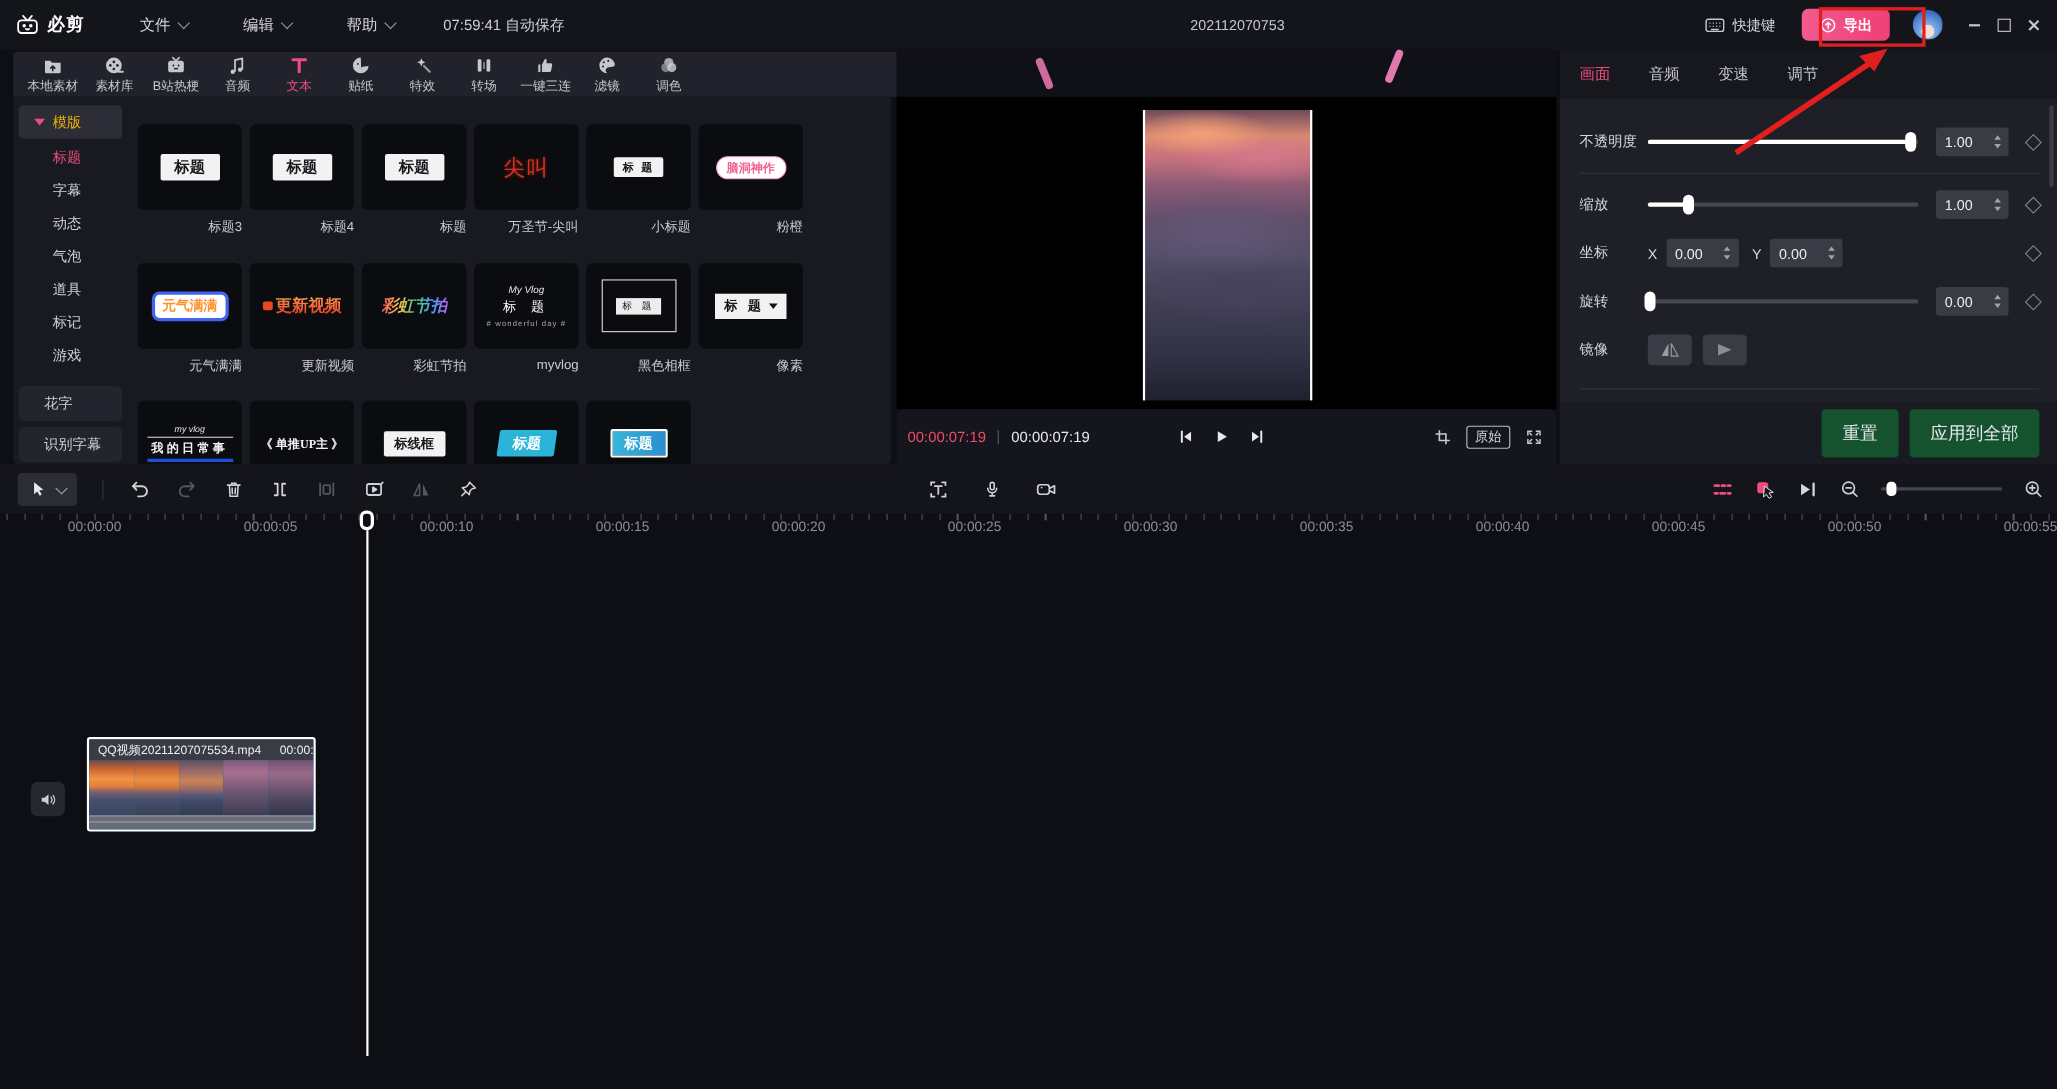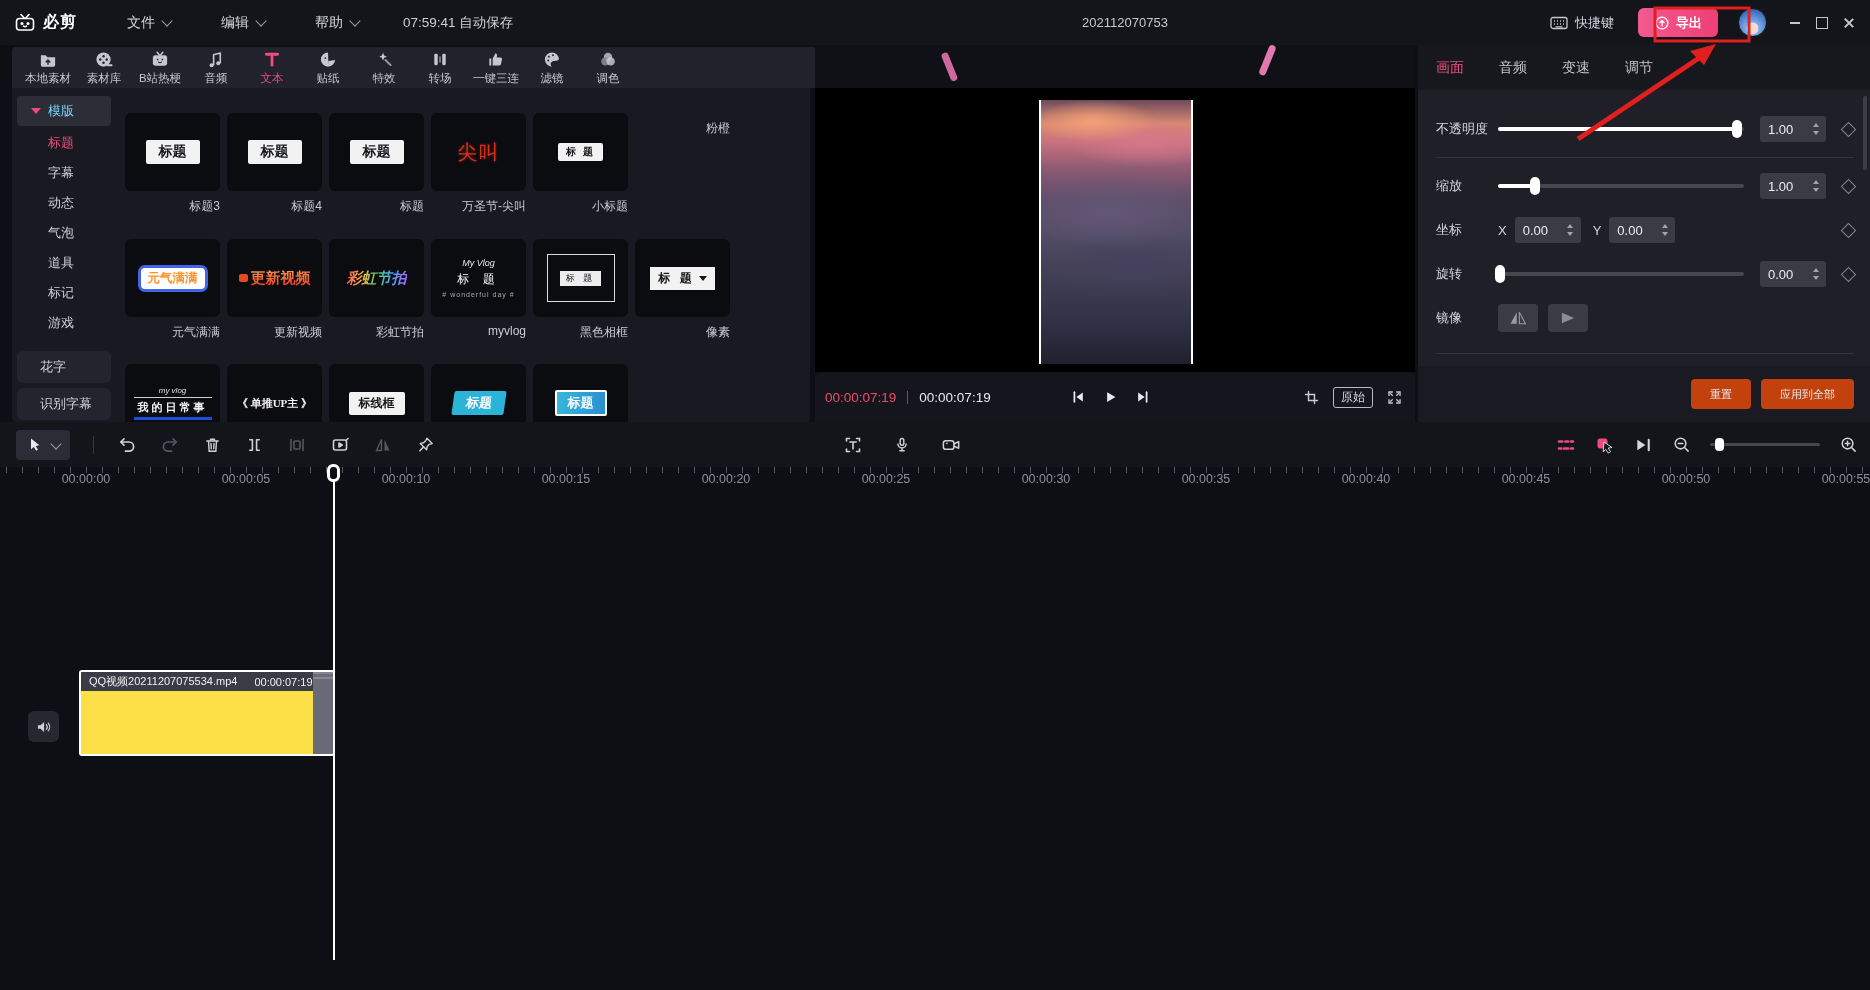--- a/index.html
+++ b/index.html
@@ -31,21 +31,21 @@
 
   
   .media-tabbar{position:absolute;left:12px;top:47px;width:798px;height:41px;background:#21222b;border-radius:4px 4px 0 0;display:flex;align-items:center;padding-left:8px}
   .mtab{min-width:46px;padding:0 5px;height:41px;display:flex;flex-direction:column;align-items:center;justify-content:center;gap:2px;cursor:default}
   .mt-label{font-size:11.5px;color:#c6c7cd;white-space:nowrap}
   .mtab.active .mt-label{color:#ee4c7c}
 
   
   .left-panel{position:absolute;left:12px;top:88px;width:798px;height:334px;background:#191a21;overflow:hidden;border-radius:0 0 4px 4px}
   .sidebar{position:absolute;left:0;top:8px;width:104px}
-  .sb-parent{position:relative;height:30px;margin:0 5px 2px 5px;background:#2c2d37;border-radius:4px;display:flex;align-items:center;padding-left:31px;font-size:13px;color:#7dd3fc}
+  .sb-parent{position:relative;height:30px;margin:0 5px 2px 5px;background:#2c2d37;border-radius:4px;display:flex;align-items:center;padding-left:31px;font-size:13px;color:#eab308}
   .sb-tri{position:absolute;left:14px;top:12px;width:0;height:0;border-left:5px solid transparent;border-right:5px solid transparent;border-top:6px solid #ee4c7c}
   .sb-item{height:30px;display:flex;align-items:center;padding-left:36px;font-size:13px;color:#cfd0d6}
   .sb-item.active{color:#ee4c7c}
   .sb-extra{margin:13px 5px 0 5px;height:32px;background:#23242d;border-radius:6px;display:flex;align-items:center;padding-left:23px;font-size:13px;color:#cfd0d6}
   .sb-extra + .sb-extra{margin-top:5px}
 
   
   .tpl-grid{position:absolute;left:113px;top:0;right:0;bottom:0}
   .tpl-row{position:absolute;left:0;display:flex;gap:7px}
   .trow1{top:25px}.trow2{top:151px}.trow3{top:276px}
@@ -109,41 +109,41 @@
   .valbox .vtext{flex:1;padding-left:8px;font-size:13px;color:#ecedf2}
   .spin{width:15px;display:flex;flex-direction:column;align-items:center;gap:4px;padding-right:3px}
   .spin .up{width:0;height:0;border-left:3.6px solid transparent;border-right:3.6px solid transparent;border-bottom:4.2px solid #a2a3ab}
   .spin .dn{width:0;height:0;border-left:3.6px solid transparent;border-right:3.6px solid transparent;border-top:4.2px solid #a2a3ab}
   .kf{width:9px;height:9px;border:1.5px solid #84858d;transform:rotate(45deg);margin-left:17px;flex:none}
   .insp-divider{height:1px;background:#32333c;margin:7px 0}
   .coord-lab{font-size:13px;color:#d6d7dd;margin-right:8px}
   .coord-gap{width:12px}
   .mir-btn{width:40px;height:28px;background:#3a3b44;border-radius:4px;display:flex;align-items:center;justify-content:center;margin-right:10px}
   .insp-footer{height:56px;background:#1a1b22;display:flex;align-items:center;justify-content:flex-end;gap:10px;padding-right:16px;flex:none}
-  .insp-btn{height:30px;padding:0 19px;background:#c2410c;border-radius:4px;font-size:11px;color:#e8e9ee;display:flex;align-items:center}
+  .insp-btn{height:44px;padding:0 19px;background:#14532d;border-radius:4px;font-size:16px;color:#e8e9ee;display:flex;align-items:center}
   .insp-scroll{position:absolute;right:3px;top:6px;width:4px;height:74px;background:#3c3d45;border-radius:2px}
 
   
   .tl-toolbar{position:absolute;left:0;top:422px;width:1870px;height:45px;background:#14151b;display:flex;align-items:center}
   .tg-left{display:flex;align-items:center;gap:23px;margin-left:16px}
   .sel-tool{width:54px;height:30px;background:#2b2c35;border-radius:4px;display:flex;align-items:center;justify-content:center;gap:9px}
   .tl-div{width:1px;height:18px;background:#35363e}
   .tg-mid{position:absolute;left:843px;top:0;height:45px;display:flex;align-items:center;gap:30px}
   .tg-right{position:absolute;right:12px;top:0;height:45px;display:flex;align-items:center;gap:19px}
   .zoom-slider{width:110px;height:3px;background:#45464e;border-radius:2px;position:relative}
   .zoom-handle{position:absolute;left:5px;top:-5px;width:9px;height:13px;background:#fff;border-radius:4px}
 
   
   .ruler{position:absolute;left:0;top:467px;width:1870px;height:22px;background:#0e0f14;overflow:hidden}
   .ruler-ticks{position:absolute;left:0;top:0;width:1870px;height:6px;
     background-image:repeating-linear-gradient(90deg,#565760 0 1px,transparent 1px 16px);background-position:6px 0}
   .ruler-label{position:absolute;top:5px;width:80px;text-align:center;font-size:12.5px;color:#8f9097;white-space:nowrap}
   .tracks{position:absolute;left:0;top:489px;width:1870px;height:501px;background:#0e0f14}
   .mute-btn{position:absolute;left:28px;top:222px;width:31px;height:31px;background:#26272f;border-radius:6px;display:flex;align-items:center;justify-content:center}
-  .clip{position:absolute;left:79px;top:181px;width:256px;height:86px;border:2px solid #fff;border-radius:3px;box-sizing:border-box;display:flex;flex-direction:row;overflow:hidden;background:#fde047}
+  .clip{position:absolute;left:79px;top:181px;width:208px;height:86px;border:2px solid #fff;border-radius:3px;box-sizing:border-box;display:flex;flex-direction:column;overflow:hidden;background:#0369a1}
   .clip-head{height:19px;flex:none;background:#3a3c45;display:flex;align-items:center;gap:17px;padding-left:8px;font-size:11px;color:#eef0f4;white-space:nowrap;overflow:hidden}
   .clip-thumbs{height:50px;flex:none;display:flex}
   .seg{flex:1}
   .seg1{background:linear-gradient(180deg,#6a4a50 0%,#c9652f 16%,#f09448 34%,#e07f3a 48%,#7a5f70 58%,#47506e 72%,#3b4560 100%)}
   .seg2{background:linear-gradient(180deg,#6e4c52 0%,#c96a35 18%,#ec9046 36%,#d0763a 50%,#6f5c72 60%,#454e6c 74%,#394257 100%)}
   .seg3{background:linear-gradient(180deg,#585064 0%,#9a6a68 20%,#c98456 38%,#a06a62 52%,#565878 64%,#3d4664 78%,#343c52 100%)}
   .seg4{background:linear-gradient(180deg,#7a5a7a 0%,#a8708e 22%,#8a6080 42%,#6a5572 60%,#544a64 78%,#423c52 100%)}
   .seg5{background:linear-gradient(180deg,#6e5272 0%,#9a6a8a 24%,#7a5a78 46%,#5c4c66 64%,#46405a 82%,#383448 100%)}
   .clip-audio{flex:1;background:linear-gradient(180deg,#82858f 0 2px,#6b6e78 2px 5px,#868994 5px 7px,#696c76 7px 100%)}
   .playhead{position:absolute;left:327px;top:464px;width:14px;height:500px;z-index:30}
@@ -399,20 +399,23 @@
           </div>
         <div class="tpl-label">万圣节-尖叫</div>
       </div>
       <div class="tpl-card">
         <div class="tpl-prev">
             <span class="t-whitebox small">标 题</span>
           </div>
         <div class="tpl-label">小标题</div>
       </div>
       <div class="tpl-card">
+        <div class="tpl-prev">
+            <span class="t-pill">脑洞神作</span>
+          </div>
         <div class="tpl-label">粉橙</div>
       </div>
     </div>
 
     <div class="tpl-row trow2">
       <div class="tpl-card">
         <div class="tpl-prev">
             <span class="t-yuanqi">元气满满</span>
           </div>
         <div class="tpl-label">元气满满</div>

